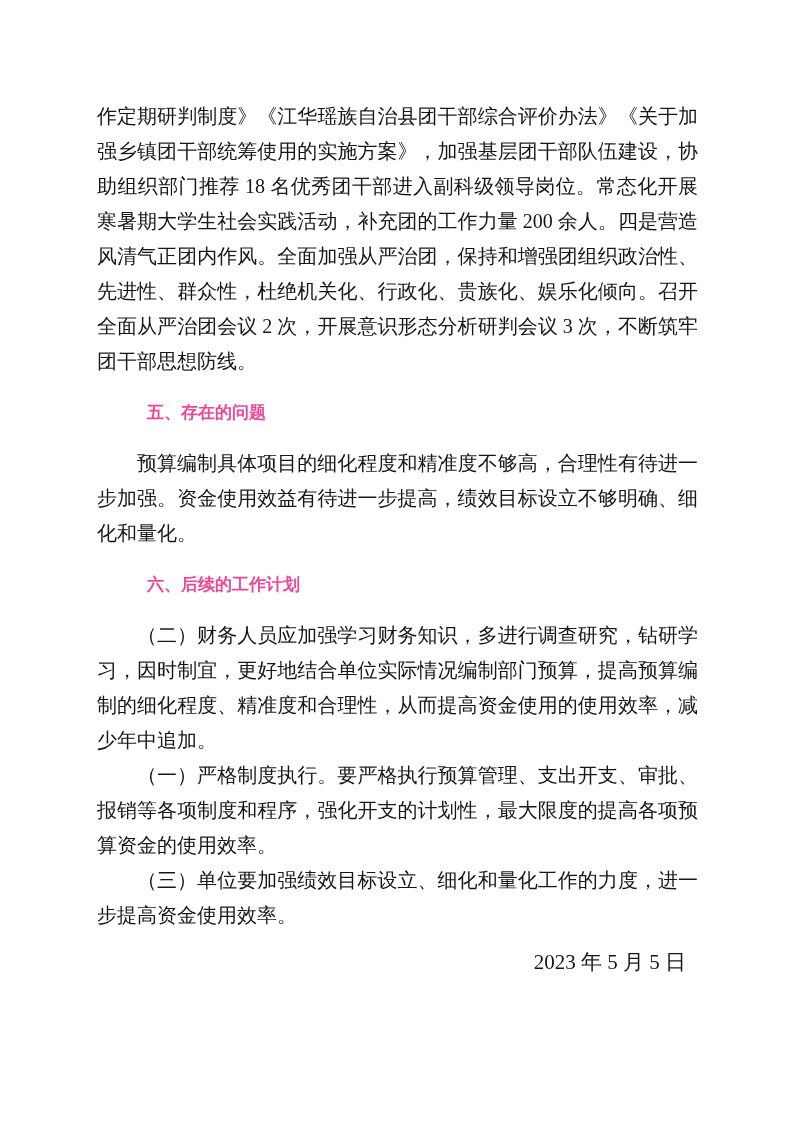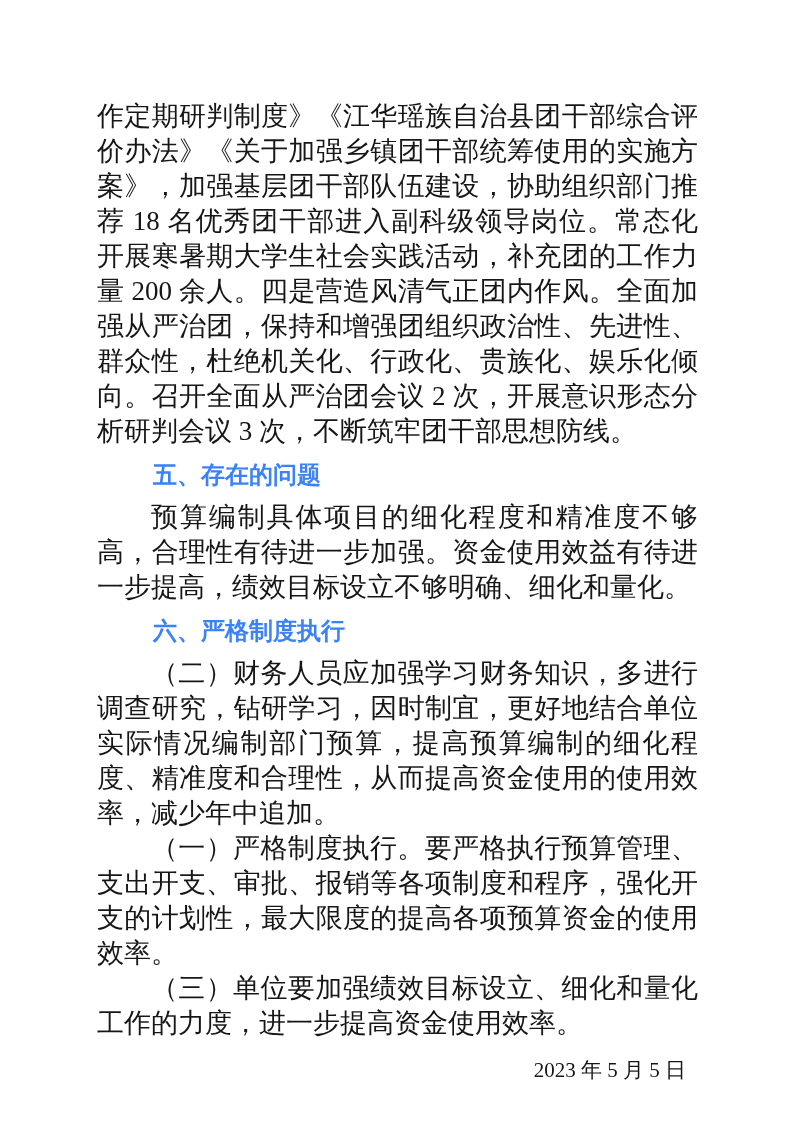--- a/index.html
+++ b/index.html
@@ -16,55 +16,55 @@
   }
   .content {
     position: absolute;
     left: 97px;
     top: 99px;
     width: 601px;
   }
   p.para {
     margin: 0;
     font-family: "Liberation Serif", "DejaVu Serif", serif;
-    font-size: 27px;
+    font-size: 20px;
     line-height: 35px;
     color: #161616;
     text-align: justify;
     text-justify: inter-ideograph;
     word-break: break-all;
   }
   p.para.indent {
     text-indent: 2em;
   }
   p.heading {
-    margin: 8px;
+    margin: 16px;
     font-family: "Liberation Sans", "DejaVu Sans", sans-serif;
     font-weight: 700;
-    font-size: 24px;
+    font-size: 17px;
     line-height: 35px;
-    color: #3b82f6;
+    color: #ec4899;
     text-indent: 2em;
   }
   p.dateline {
     margin: 12px;
     font-family: "Liberation Serif", "DejaVu Serif", serif;
     font-size: 21px;
     line-height: 35px;
     color: #161616;
     text-align: right;
   }
 </style>
 </head>
 <body>
 
 <div class="page">
   <div class="content" id="doc-content">
       <p class="para">作定期研判制度》《江华瑶族自治县团干部综合评价办法》《关于加强乡镇团干部统筹使用的实施方案》，加强基层团干部队伍建设，协助组织部门推荐 18 名优秀团干部进入副科级领导岗位。常态化开展寒暑期大学生社会实践活动，补充团的工作力量 200 余人。四是营造风清气正团内作风。全面加强从严治团，保持和增强团组织政治性、先进性、群众性，杜绝机关化、行政化、贵族化、娱乐化倾向。召开全面从严治团会议 2 次，开展意识形态分析研判会议 3 次，不断筑牢团干部思想防线。</p>
       <p class="heading">五、存在的问题</p>
       <p class="para indent">预算编制具体项目的细化程度和精准度不够高，合理性有待进一步加强。资金使用效益有待进一步提高，绩效目标设立不够明确、细化和量化。</p>
-      <p class="heading">六、严格制度执行</p>
+      <p class="heading">六、后续的工作计划</p>
       <p class="para indent">（二）财务人员应加强学习财务知识，多进行调查研究，钻研学习，因时制宜，更好地结合单位实际情况编制部门预算，提高预算编制的细化程度、精准度和合理性，从而提高资金使用的使用效率，减少年中追加。</p>
       <p class="para indent">（一）严格制度执行。要严格执行预算管理、支出开支、审批、报销等各项制度和程序，强化开支的计划性，最大限度的提高各项预算资金的使用效率。</p>
       <p class="para indent">（三）单位要加强绩效目标设立、细化和量化工作的力度，进一步提高资金使用效率。</p>
       <p class="dateline">2023 年 5 月 5 日</p>
     </div>
 </div>
 
 </body></html>

